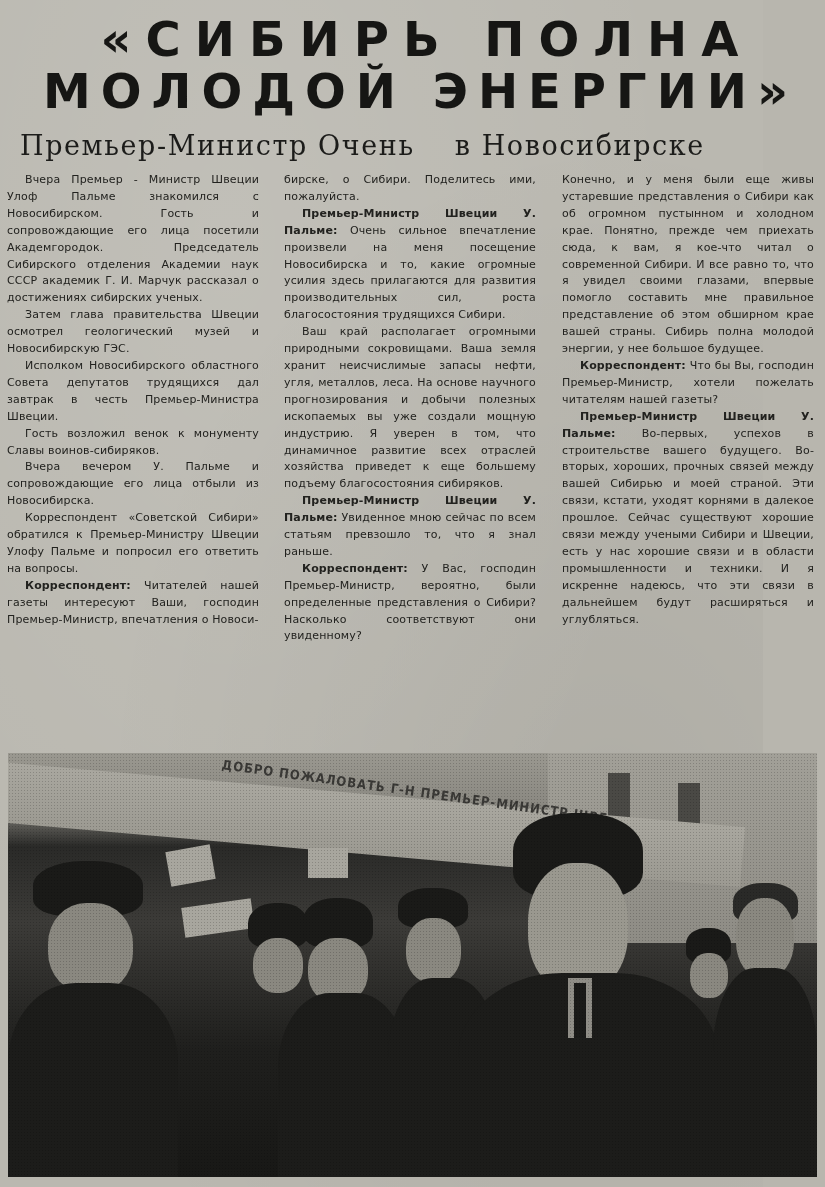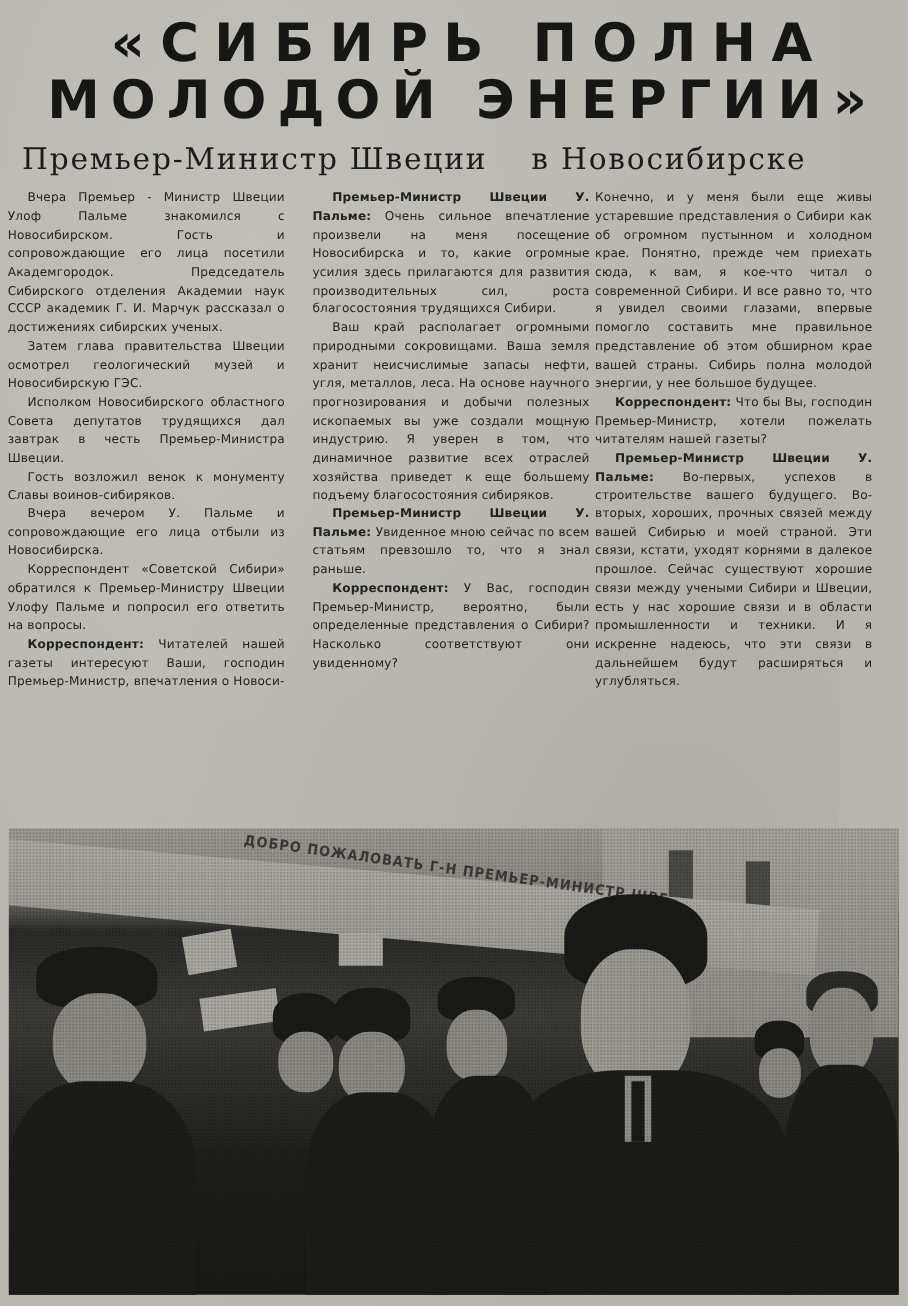--- a/index.html
+++ b/index.html
@@ -32,21 +32,21 @@
   }
   .subhead .gap { display:inline-block; width:40px; }
   .col {
     position:absolute; top:172px; width:252px;
     font-family:"DejaVu Sans", sans-serif; font-size:11px; line-height:16.9px;
     text-align:justify; color:#22221f;
     letter-spacing:0.15px;
   }
   .col.c1 { left:7px; }
   .col.c2 { left:284px; }
-  .col.c3 { left:541px; }
+  .col.c3 { left:562px; }
   .col p { margin:0; text-indent:18px; }
   .col p + p { margin-top:0; }
   .col .spk { font-weight:bold; }
   .col p.cont { text-indent:0; }
   .photo {
     position:absolute; left:8px; top:753px; width:809px; height:424px;
     overflow:hidden;
     background:
       linear-gradient(180deg, #9a9890 0%, #8b8982 12%, #2a2a28 22%, #3c3b38 40%, #1f1f1d 70%, #181816 100%);
   }
@@ -81,34 +81,35 @@
 </style>
 </head>
 <body>
 
 <div class="paper">
 
   <div class="headline l1">«СИБИРЬ ПОЛНА</div>
   <div class="headline l2">МОЛОДОЙ ЭНЕРГИИ»</div>
 
   <div class="subhead">
-    <span>Премьер-Министр Швеции</span><span class="gap"></span><span>в Новосибирске</span>
+    <span>Премьер-Министр Очень</span><span class="gap"></span><span>в Новосибирске</span>
   </div>
 
   <div class="col c1">
     <p>Вчера Премьер - Министр Швеции Улоф Пальме знакомился с Новосибирском. Гость и сопровождающие его лица посетили Академгородок. Председатель Сибирского отделения Академии наук СССР академик Г. И. Марчук рассказал о достижениях сибирских ученых.</p>
     <p>Затем глава правительства Швеции осмотрел геологический музей и Новосибирскую ГЭС.</p>
     <p>Исполком Новосибирского областного Совета депутатов трудящихся дал завтрак в честь Премьер-Министра Швеции.</p>
     <p>Гость возложил венок к монументу Славы воинов-сибиряков.</p>
     <p>Вчера вечером У. Пальме и сопровождающие его лица отбыли из Новосибирска.</p>
     <p>Корреспондент «Советской Сибири» обратился к Премьер-Министру Швеции Улофу Пальме и попросил его ответить на вопросы.</p>
     <p><span class="spk">Корреспондент:</span><span> Читателей нашей газеты интересуют Ваши, господин Премьер-Министр, впечатления о Новоси-</span></p>
   </div>
 
   <div class="col c2">
+    <p class="cont">бирске, о Сибири. Поделитесь ими, пожалуйста.</p>
     <p><span class="spk">Премьер-Министр Швеции У. Пальме:</span><span> Очень сильное впечатление произвели на меня посещение Новосибирска и то, какие огромные усилия здесь прилагаются для развития производительных сил, роста благосостояния трудящихся Сибири.</span></p>
     <p>Ваш край располагает огромными природными сокровищами. Ваша земля хранит неисчислимые запасы нефти, угля, металлов, леса. На основе научного прогнозирования и добычи полезных ископаемых вы уже создали мощную индустрию. Я уверен в том, что динамичное развитие всех отраслей хозяйства приведет к еще большему подъему благосостояния сибиряков.</p>
     <p><span class="spk">Премьер-Министр Швеции У. Пальме:</span><span> Увиденное мною сейчас по всем статьям превзошло то, что я знал раньше.</span></p>
     <p><span class="spk">Корреспондент:</span><span> У Вас, господин Премьер-Министр, вероятно, были определенные представления о Сибири? Насколько соответствуют они увиденному?</span></p>
   </div>
 
   <div class="col c3">
     <p class="cont">Конечно, и у меня были еще живы устаревшие представления о Сибири как об огромном пустынном и холодном крае. Понятно, прежде чем приехать сюда, к вам, я кое-что читал о современной Сибири. И все равно то, что я увидел своими глазами, впервые помогло составить мне правильное представление об этом обширном крае вашей страны. Сибирь полна молодой энергии, у нее большое будущее.</p>
     <p><span class="spk">Корреспондент:</span><span> Что бы Вы, господин Премьер-Министр, хотели пожелать читателям нашей газеты?</span></p>
     <p><span class="spk">Премьер-Министр Швеции У. Пальме:</span><span> Во-первых, успехов в строительстве вашего будущего. Во-вторых, хороших, прочных связей между вашей Сибирью и моей страной. Эти связи, кстати, уходят корнями в далекое прошлое. Сейчас существуют хорошие связи между учеными Сибири и Швеции, есть у нас хорошие связи и в области промышленности и техники. И я искренне надеюсь, что эти связи в дальнейшем будут расширяться и углубляться.</span></p>

